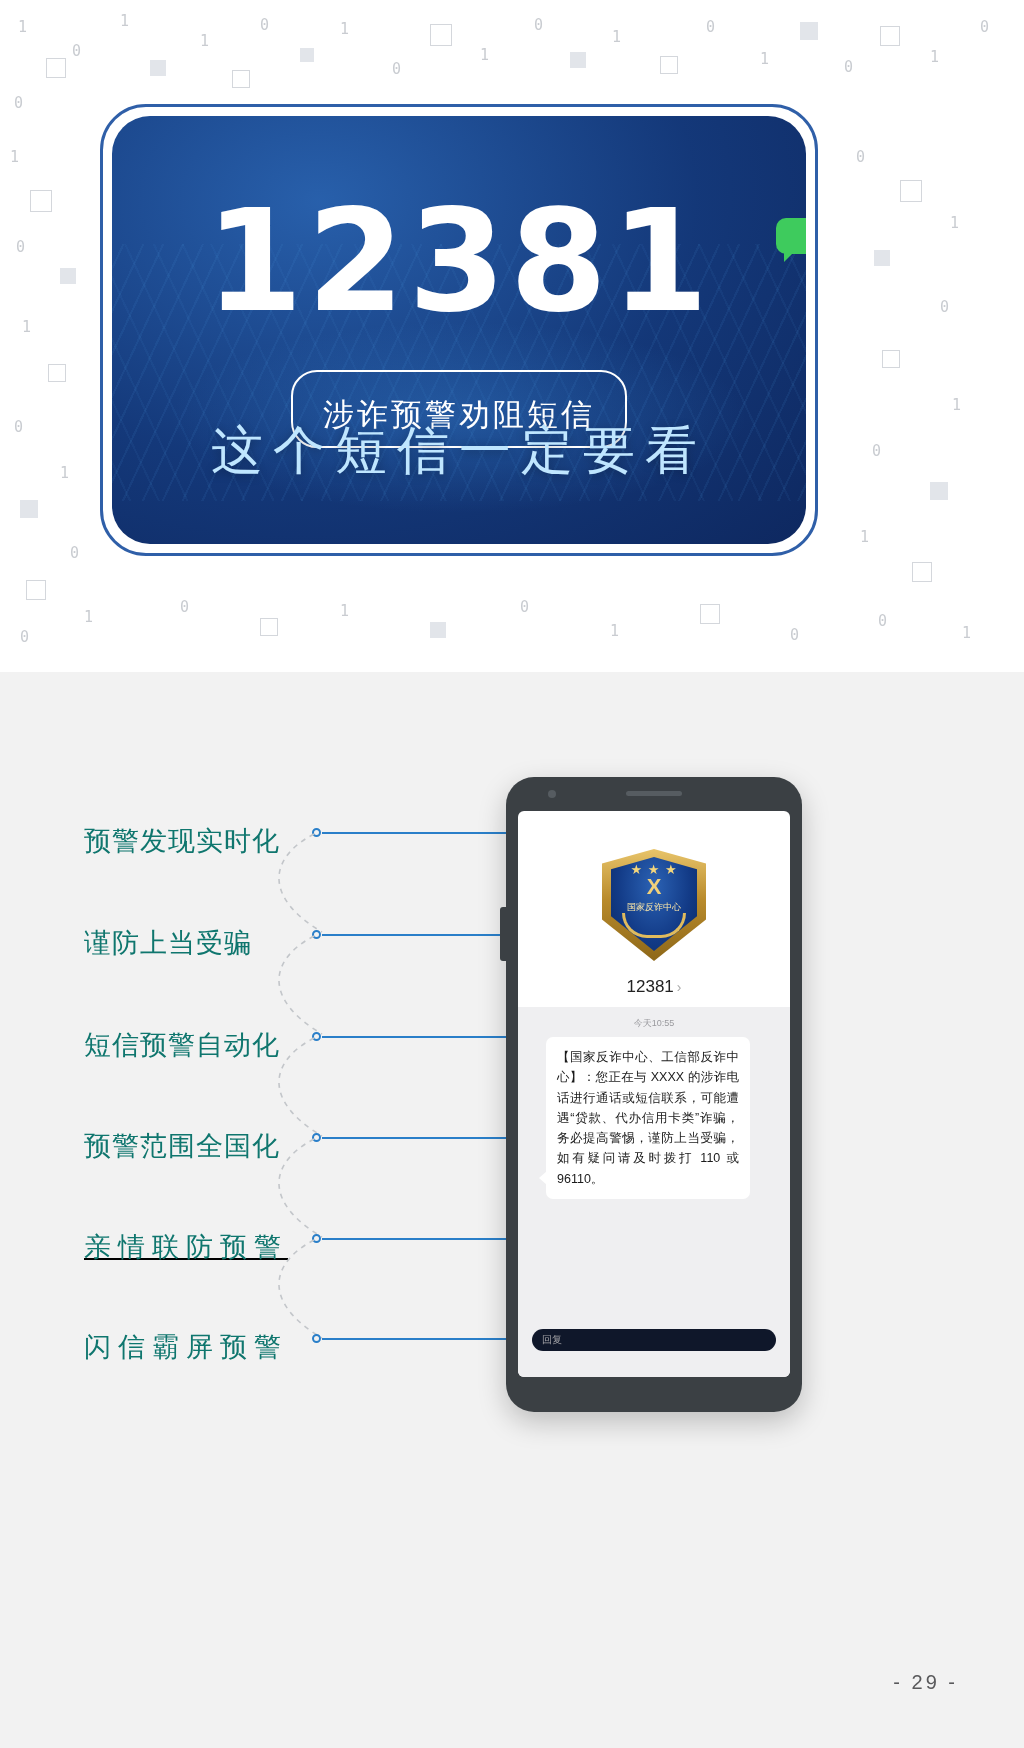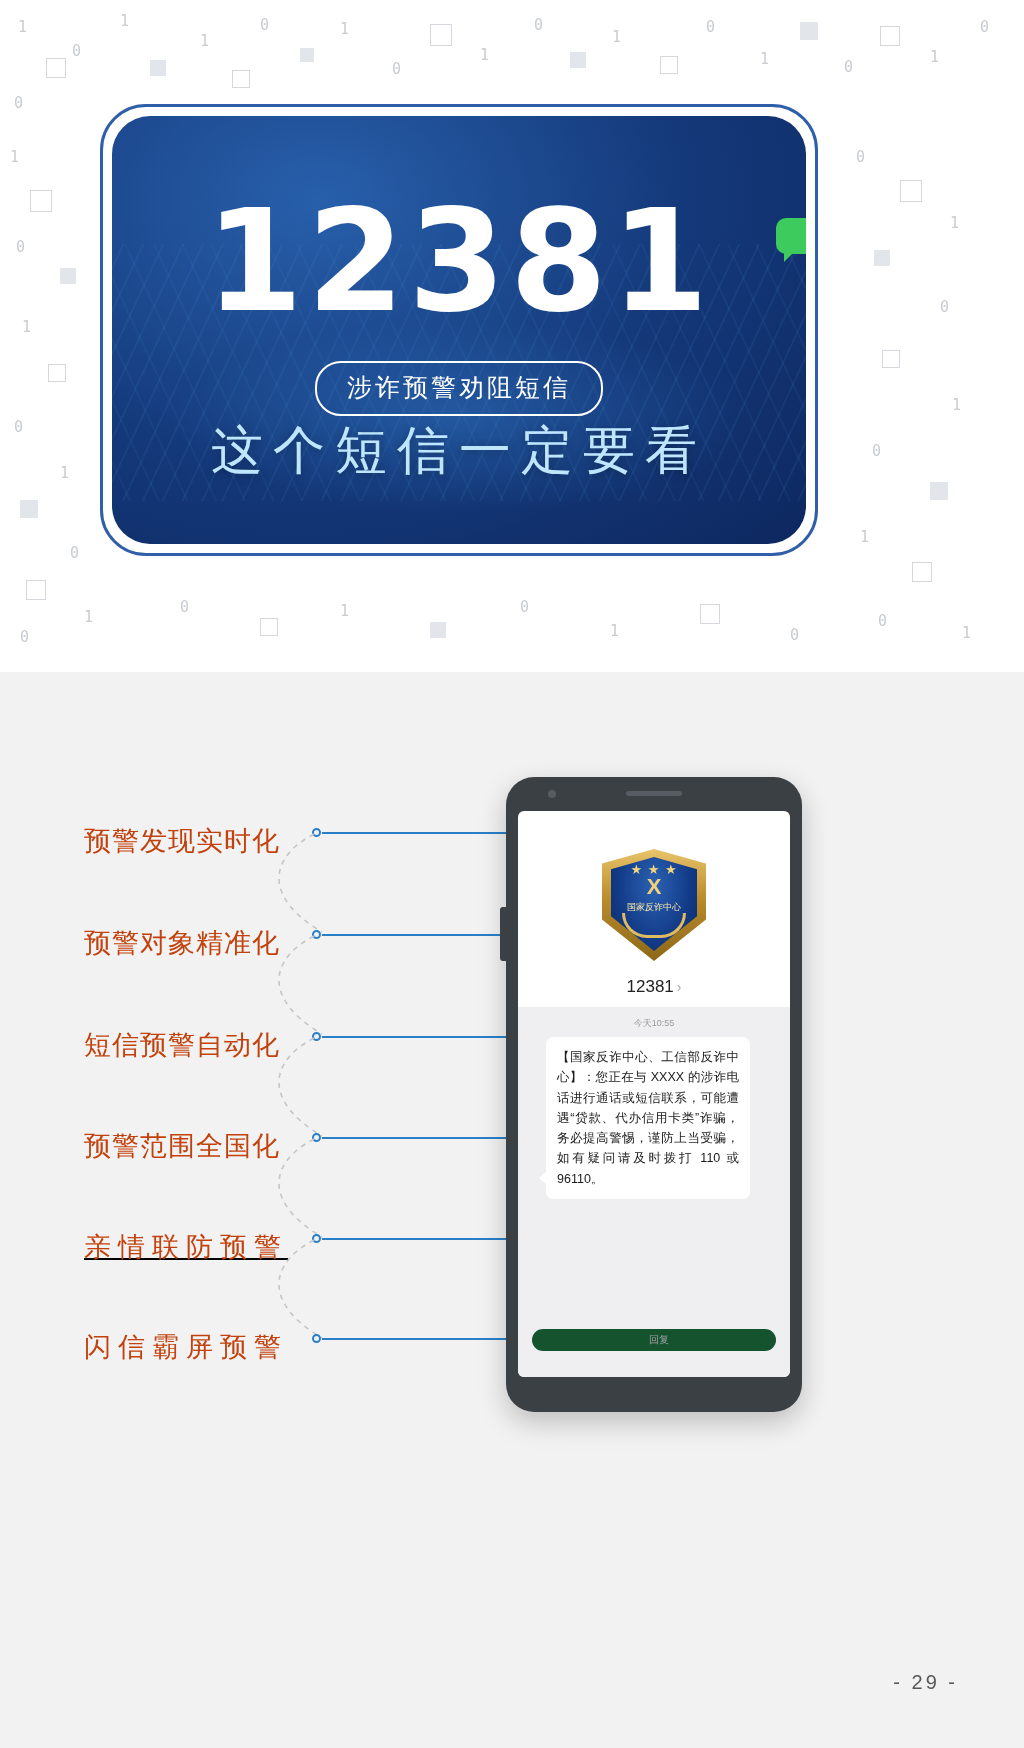--- a/index.html
+++ b/index.html
@@ -123,26 +123,26 @@
     left: 8px;
     bottom: -8px;
     width: 0; height: 0;
     border-left: 10px solid #3ecb5d;
     border-bottom: 10px solid transparent;
   }
   .hero-pill {
     position: absolute;
     left: 50%;
     transform: translateX(-50%);
-    top: 245px;
-    padding: 8px 30px 10px;
+    top: 254px;
+    padding: 22px 30px 10px;
     border: 2px solid #ffffff;
     border-radius: 26px;
     color: #ffffff;
-    font-size: 25px;
+    font-size: 31px;
     letter-spacing: 3px;
     z-index: 3;
     white-space: nowrap;
   }
   .hero-sub {
     position: absolute;
     left: 0; right: 0;
     top: 300px;
     text-align: center;
     color: #bfe6ff;
@@ -168,21 +168,21 @@
     left: 0; top: 0;
     width: 560px; height: 1076px;
   }
   .label-row {
     position: absolute;
     height: 40px;
     display: flex;
     align-items: center;
   }
   .label-text {
-    color: #c2410c;
+    color: #0f766e;
     font-size: 27px;
     letter-spacing: 1px;
     white-space: nowrap;
     font-family: "Liberation Sans", sans-serif;
     margin-top: 17px;
   }
   .label-text.spaced { letter-spacing: 7px; }
 
   .connector {
     position: absolute;
@@ -377,27 +377,26 @@
     border-top: 7px solid transparent;
     border-bottom: 7px solid transparent;
   }
   .reply-bar {
     position: absolute;
     left: 14px;
     right: 14px;
     bottom: 26px;
     height: 22px;
     border-radius: 11px;
-    background: #14532d;
+    background: #0f172a;
     color: #a2a2a6;
     font-size: 10px;
     line-height: 22px;
     padding-left: 10px;
     box-sizing: border-box;
-    text-align: center;
   }
 
   .page-number {
     position: absolute;
     right: 66px;
     bottom: 54px;
     color: #59595b;
     font-size: 20px;
     letter-spacing: 3px;
   }
@@ -495,21 +494,21 @@
     </div>
     <div class="dot" style="left:312px;top:156px;"></div>
     <div class="connector" style="left:322px;top:160px;width:204px;"></div>
     <div class="dot filled" style="left:524px;top:156px;"></div>
 
     <svg class="swoop" style="left:258px;top:160px;" width="140" height="110" viewBox="0 0 140 110">
       <path d="M56,2 C10,26 6,66 64,100" fill="none" stroke="#c3c6ca" stroke-width="1.6" stroke-dasharray="5,5"></path>
     </svg>
 
     <div class="label-row" style="left:84px;top:242px;">
-      <span class="label-text">预警对象精准化</span>
+      <span class="label-text">谨防上当受骗</span>
     </div>
     <div class="dot" style="left:312px;top:258px;"></div>
     <div class="connector" style="left:322px;top:262px;width:204px;"></div>
     <div class="dot filled" style="left:524px;top:258px;"></div>
 
     <svg class="swoop" style="left:258px;top:262px;" width="140" height="110" viewBox="0 0 140 110">
       <path d="M56,2 C10,26 6,66 64,100" fill="none" stroke="#c3c6ca" stroke-width="1.6" stroke-dasharray="5,5"></path>
     </svg>
 
     <div class="label-row" style="left:84px;top:344px;text-align:right;">

